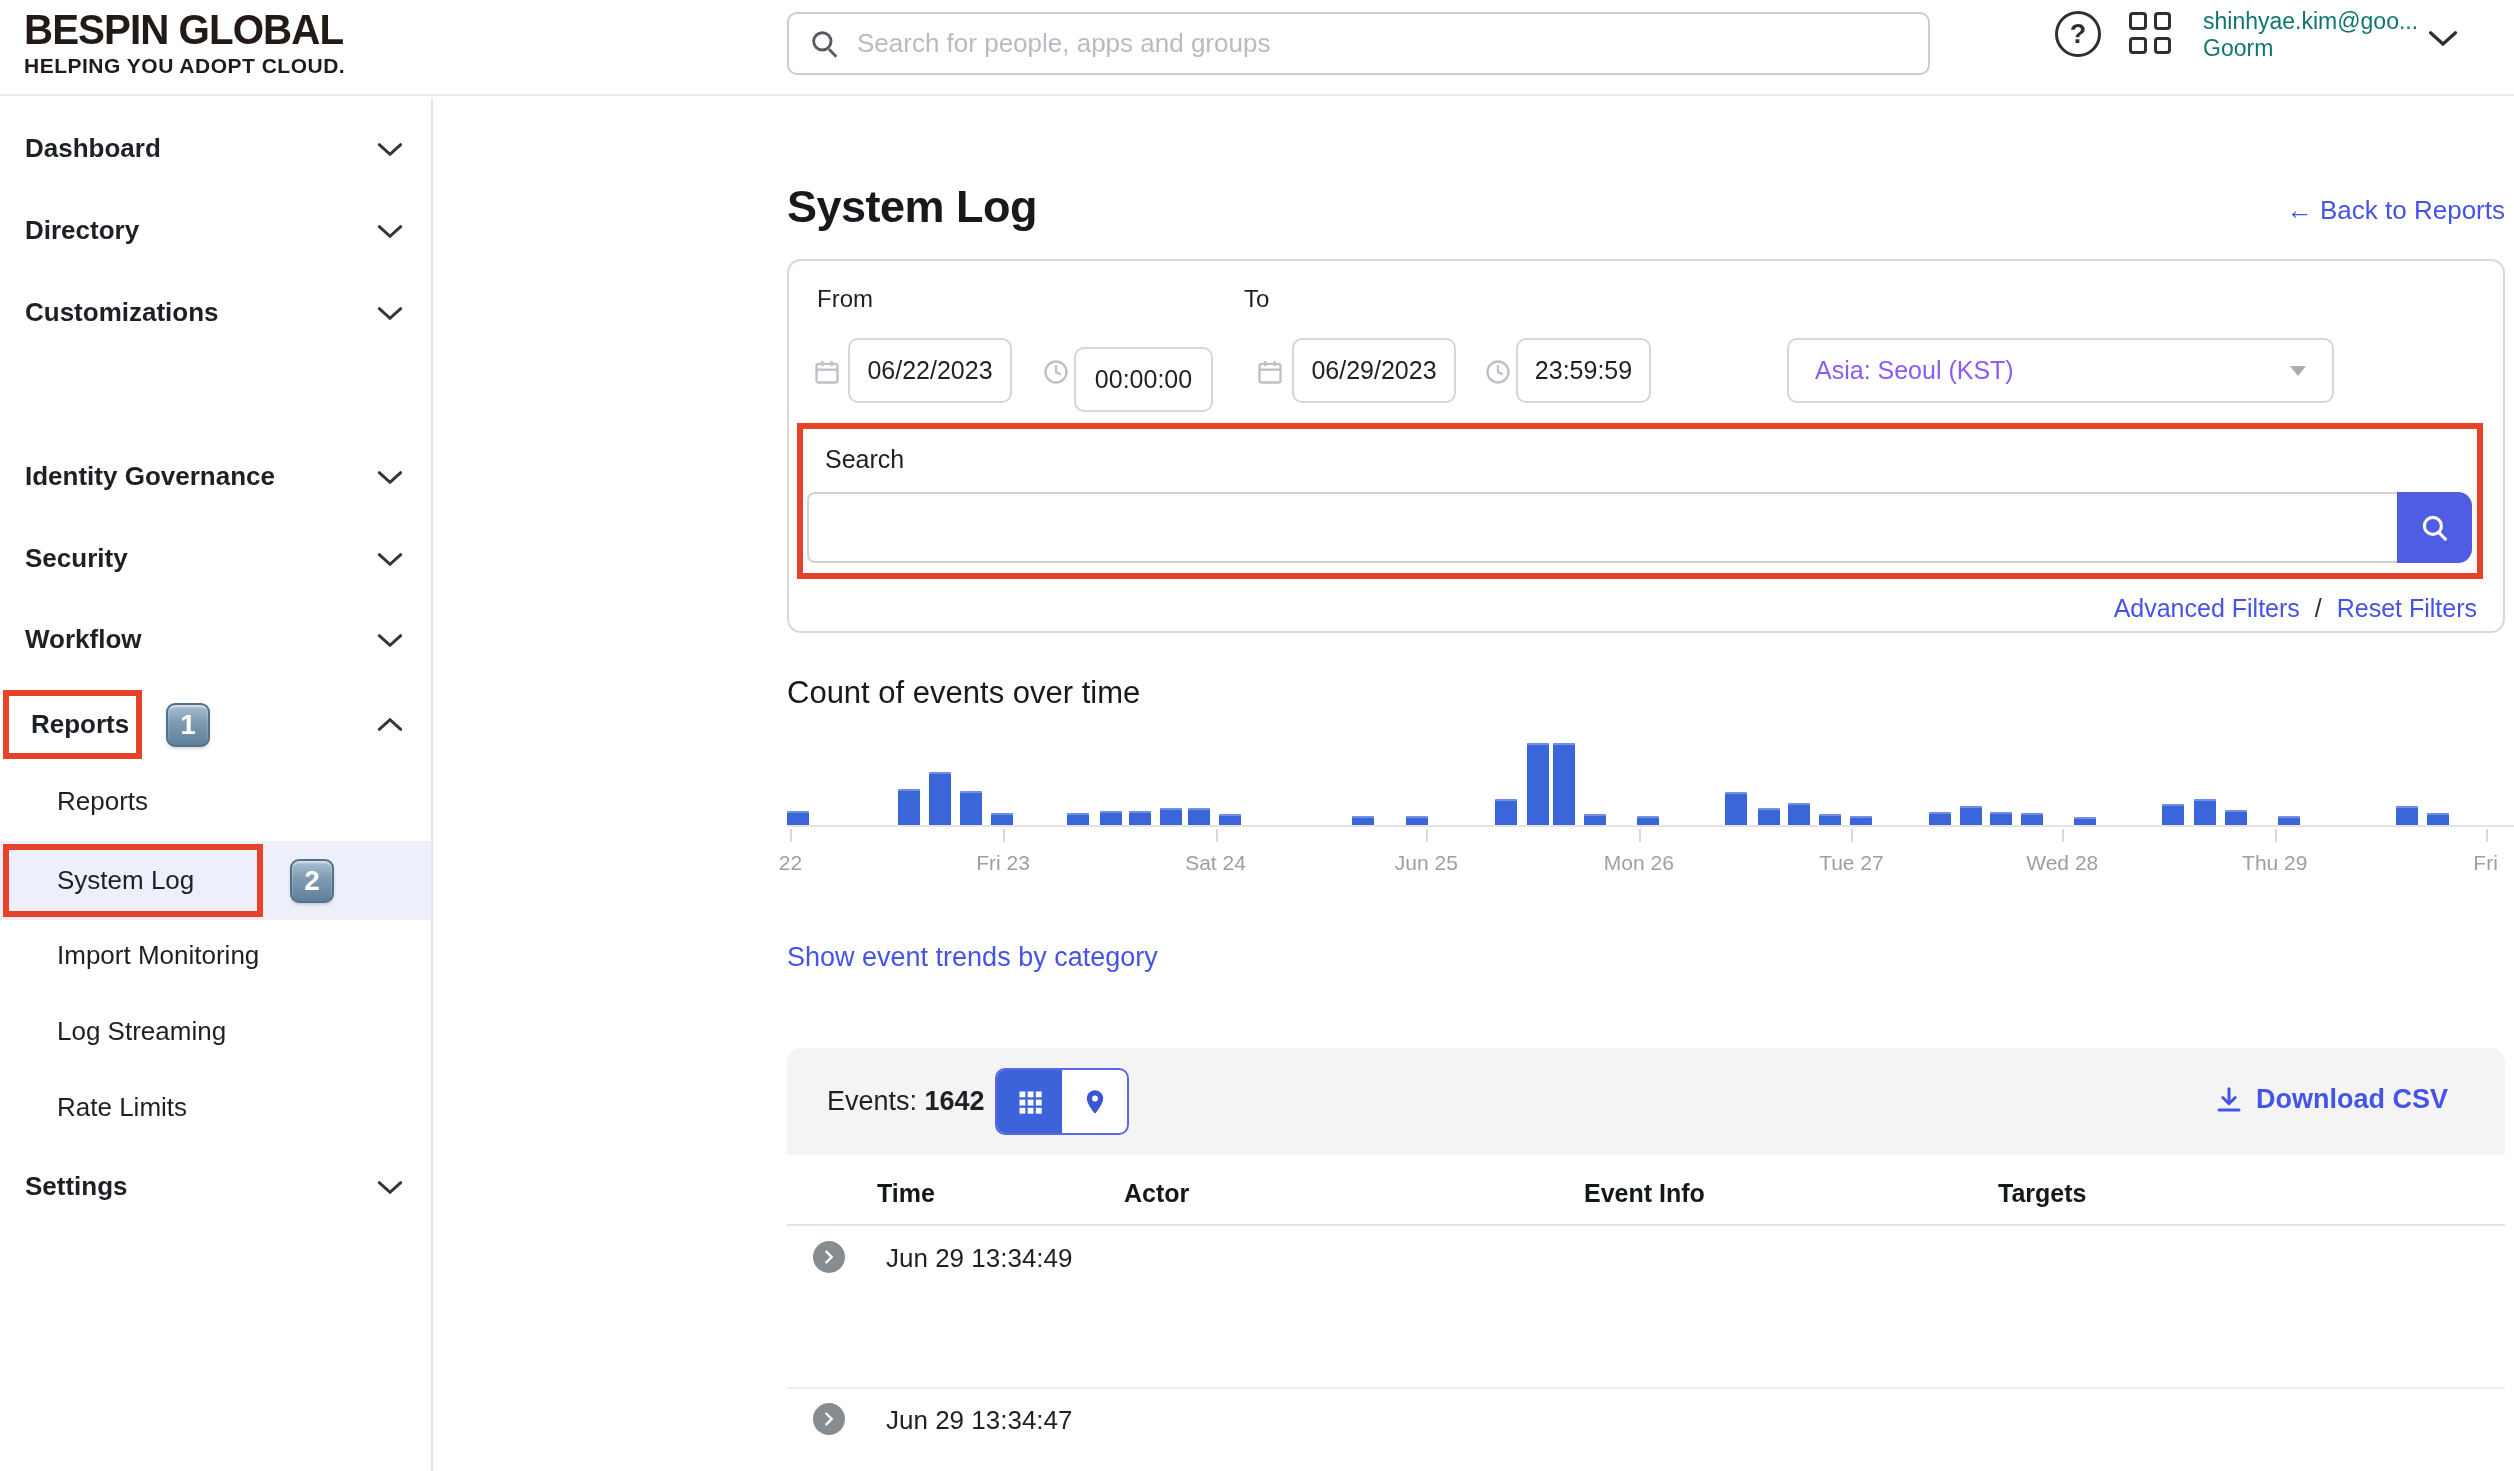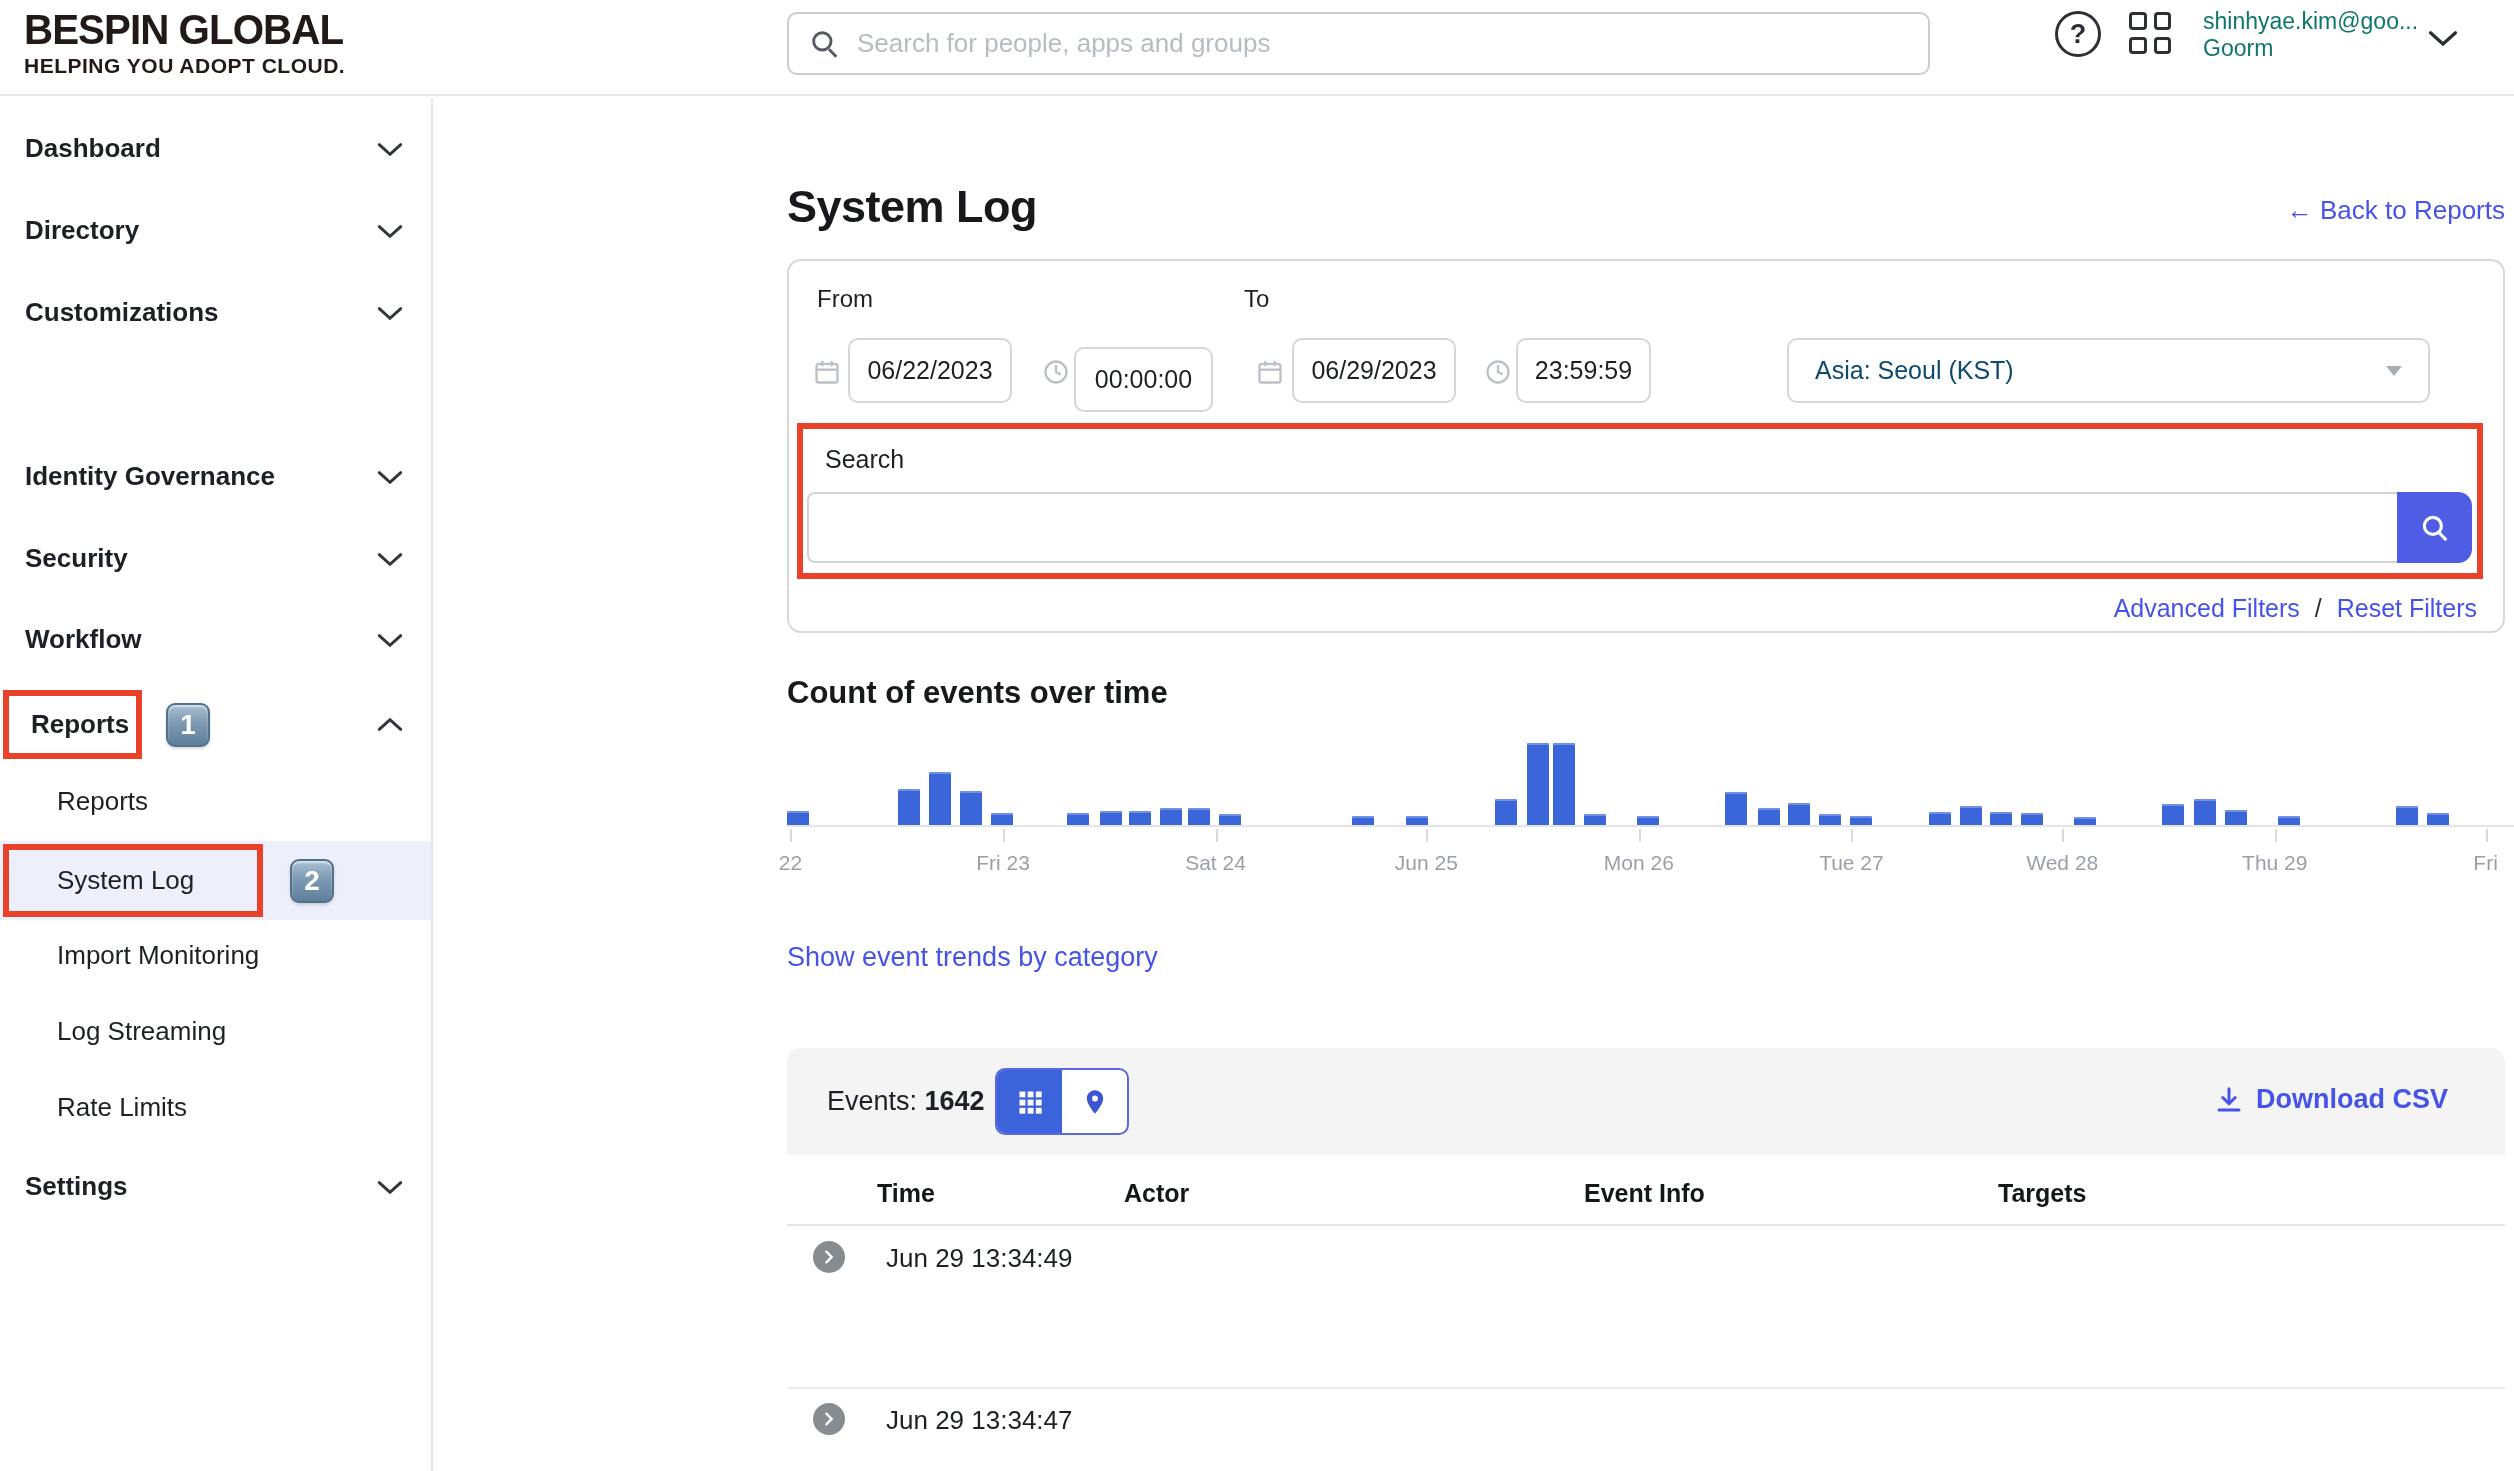--- a/index.html
+++ b/index.html
@@ -48,36 +48,36 @@
   .main { position:absolute; left:787px; top:96px; width:1728px; height:1375px; }
   .page-title { position:absolute; left:0; top:85px; font-size:45px; font-weight:700; color:#17191c; letter-spacing:-0.5px; }
   .back-link { position:absolute; right:10px; top:99px; font-size:26px; color:var(--accent,#4553e8); cursor:pointer; }
 
   .filtercard { position:absolute; left:0; top:163px; width:1718px; height:374px;
     border:2px solid #d8d8d8; border-radius:14px; background:#fff; }
   .flabel { position:absolute; font-size:24px; color:#1d2025; }
   .finput { position:absolute; height:65px; border:2px solid #d6d6d6; border-radius:10px; background:#fff;
     font-size:25px; color:#1d2025; text-align:center; font-family:"Liberation Sans",sans-serif; outline:none; }
   .icn { position:absolute; width:28px; height:28px; color:#bcc1c7; }
-  .tzselect { position:absolute; left:998px; top:77px; width:643px; height:65px; border:2px solid #d6d6d6;
-    border-radius:10px; display:flex; align-items:center; padding:0 26px; font-size:25px; color:#0c4a6e; cursor:pointer; }
+  .tzselect { position:absolute; left:998px; top:77px; width:547px; height:65px; border:2px solid #d6d6d6;
+    border-radius:10px; display:flex; align-items:center; padding:0 26px; font-size:25px; color:#8b5cf6; cursor:pointer; }
   .tzselect .tri { margin-left:auto; width:0; height:0; border-left:8px solid transparent;
     border-right:8px solid transparent; border-top:10px solid #a7adb4; }
   .search-annot { position:absolute; left:8px; top:162px; width:1686px; height:156px; border-width:6px; }
   .search-label { position:absolute; left:22px; top:16px; font-size:25px; color:#1d2025; }
   .searchrow { position:absolute; left:4px; top:63px; width:1665px; height:71px; display:flex; }
   .searchrow input { flex:1; border:2px solid #d2d2d2; border-right:none; border-radius:8px 0 0 8px;
     font-size:26px; padding:0 20px; outline:none; font-family:"Liberation Sans",sans-serif; }
   .searchbtn { width:75px; height:71px; background:var(--btnblue,#4f5ce4); border:none; border-radius:0 14px 14px 0;
     display:flex; align-items:center; justify-content:center; cursor:pointer; }
   .filterlinks { position:absolute; right:26px; top:333px; font-size:25px; }
   .filterlinks .lnk { color:var(--accent,#4553e8); cursor:pointer; }
   .filterlinks .sep { color:#2b2e33; margin:0 8px; }
 
-  .chart-title { position:absolute; left:0; top:579px; font-size:31px; font-weight:700; color:#17191c; }
+  .chart-title { position:absolute; left:0; top:579px; font-size:31px; font-weight:400; color:#17191c; }
   .chart-plot { position:absolute; left:0; top:644px; width:1728px; height:87px; border-bottom:2px solid #e4e4e4; }
   .bar { position:absolute; bottom:0; width:22px; background:var(--bar,#3b66d9); border-radius:1px 1px 0 0;
     box-shadow:inset 0 2px 0 rgba(255,255,255,.28); }
   .tickmark { position:absolute; top:89px; width:2px; height:13px; background:#d9dadc; }
   .axlabel { position:absolute; top:111px; font-size:21px; color:var(--axislabel,#9aa0a6); transform:translateX(-50%); white-space:nowrap; }
 
   .trends-link { position:absolute; left:0; top:846px; font-size:27px; color:var(--accent,#4553e8); cursor:pointer; }
 
   .events-panel { position:absolute; left:0; top:952px; width:1718px; height:107px; background:var(--panel,#f4f4f5);
     border-radius:14px 14px 0 0; }

